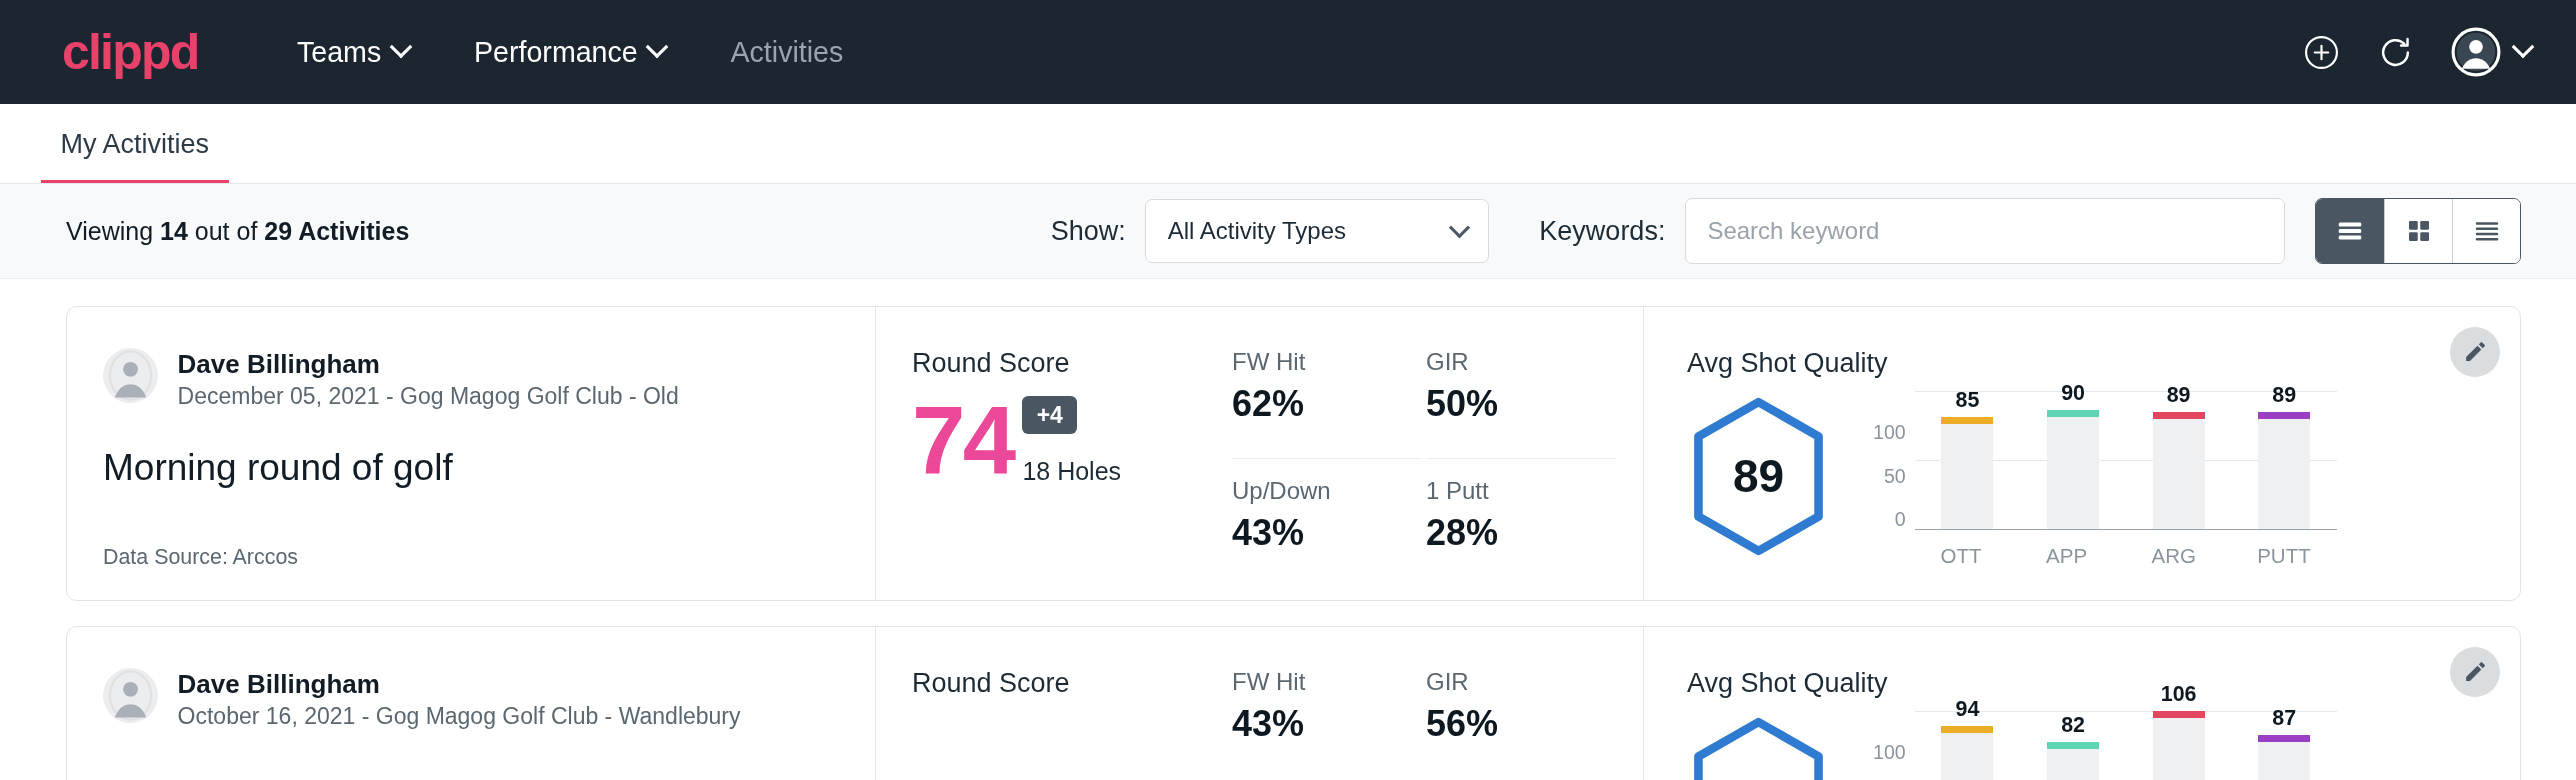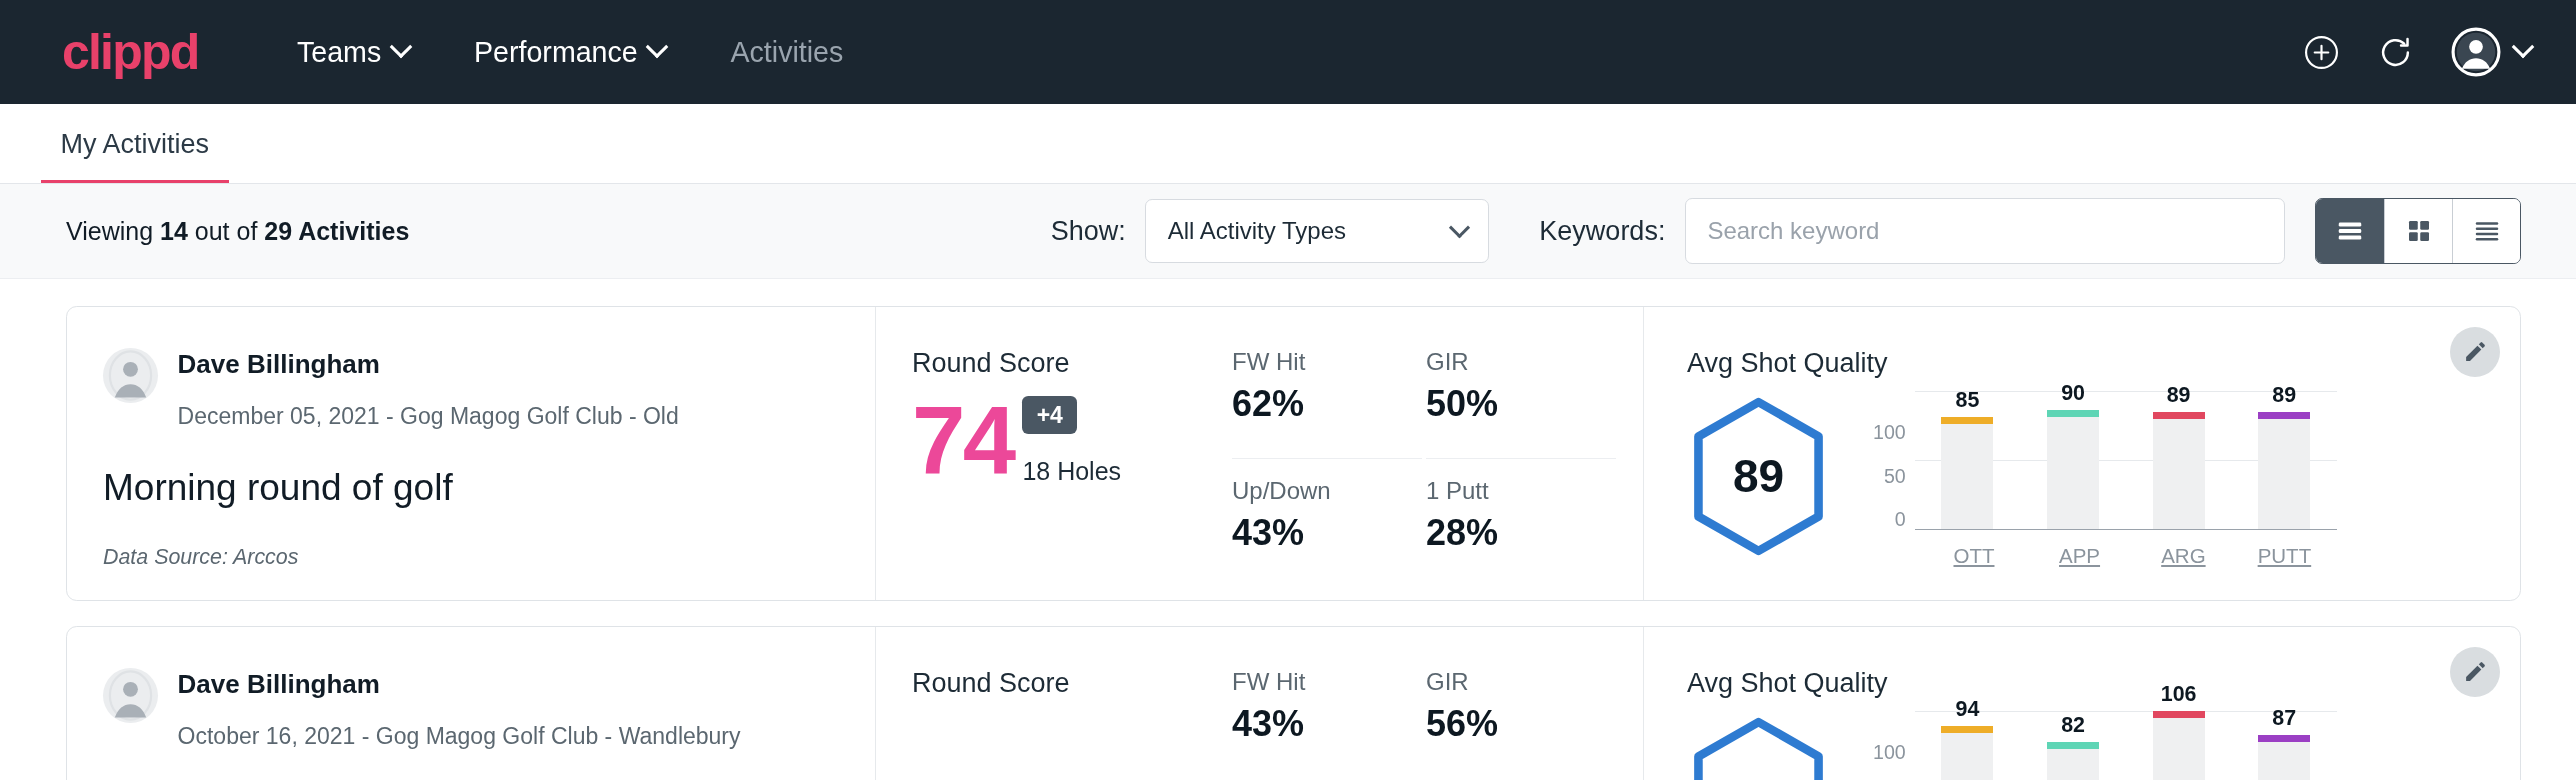--- a/index.html
+++ b/index.html
@@ -159,23 +159,23 @@
     display: flex; flex-direction: column;
   }
   .id-head { display: flex; align-items: flex-start; gap: 19.6px; }
   .av {
     width: 55px; height: 55px; border-radius: 50%;
     background: #ebedef;
     display: flex; align-items: center; justify-content: center;
     flex: none;
   }
   .id-name { font-size: 26px; font-weight: 700; color: #111c26; line-height: 1.25; }
-  .id-sub { font-size: 23px; color: #5b6770; margin-top: 21px; line-height: 1.25; }
+  .id-sub { font-size: 23px; color: #5b6770; margin-top: 1px; line-height: 1.25; }
   .c-title { font-size: 37px; font-weight: 400; color: #111c26; margin-top: 37px; }
-  .c-src { font-size: 21.4px; color: #5b6770; margin-top: auto; padding-top: 30px; font-style: italic; }
+  .c-src { font-size: 21.4px; color: #5b6770; margin-top: auto; padding-top: 30px; }
 
   
   .c-score {
     width: 357px;
     padding: 41px 0 30px 36px;
     border-left: 0.9px solid #e6e9ec;
   }
   .sec-label { font-size: 27px; color: #1d2b36; }
   .score-row { display: flex; align-items: flex-end; margin-top: 16px; }
   .score-num { font-size: 96px; font-weight: 700; color: #ec4899; line-height: 0.95; letter-spacing: -2.7px; }
@@ -234,21 +234,21 @@
     display: flex; align-items: flex-end; justify-content: space-around;
   }
   .barcol { display: flex; flex-direction: column; align-items: center; width: 54px; }
   .barlabel { font-size: 21.4px; font-weight: 700; color: #0d1821; margin-bottom: 4.5px; }
   .bar { width: 52px; background: #eff0f1; position: relative; }
   .bar .cap { position: absolute; top: 0; left: 0; right: 0; height: 6.2px; }
   .xlabels {
     position: absolute; left: 0; right: 0; bottom: 0; height: 39px;
     display: flex; justify-content: space-around; align-items: flex-end;
   }
-  .xlab { width: 54px; text-align: right; font-size: 20.5px; color: #8b949d; text-decoration: underline; }
+  .xlab { width: 54px; text-align: left; font-size: 20.5px; color: #8b949d; }
 
   .edit-btn {
     position: absolute; top: 19.6px; right: 19.6px;
     width: 50px; height: 50px; border-radius: 50%;
     background: #d9dde0;
     display: flex; align-items: center; justify-content: center;
     cursor: pointer;
   }
 </style>
 </head>

